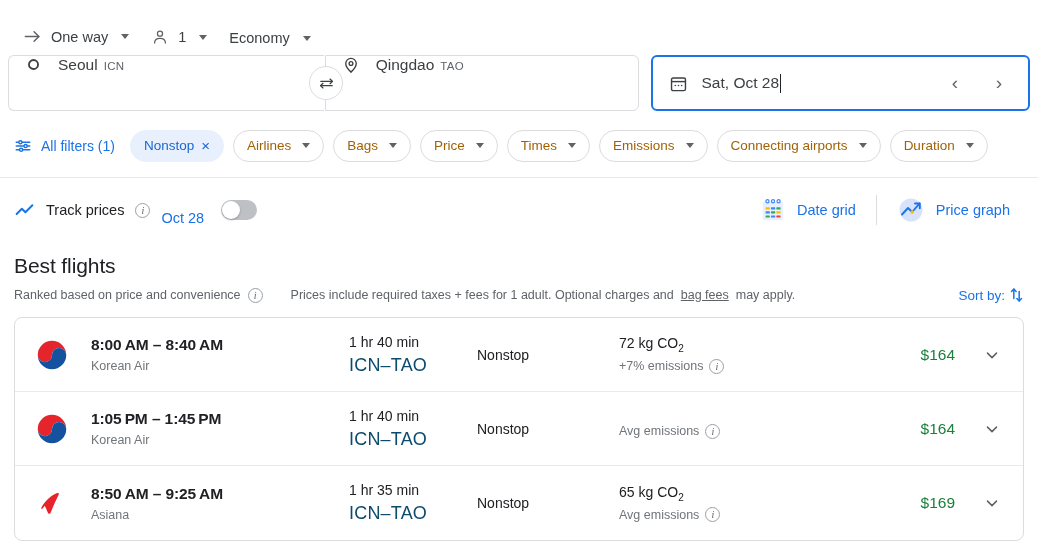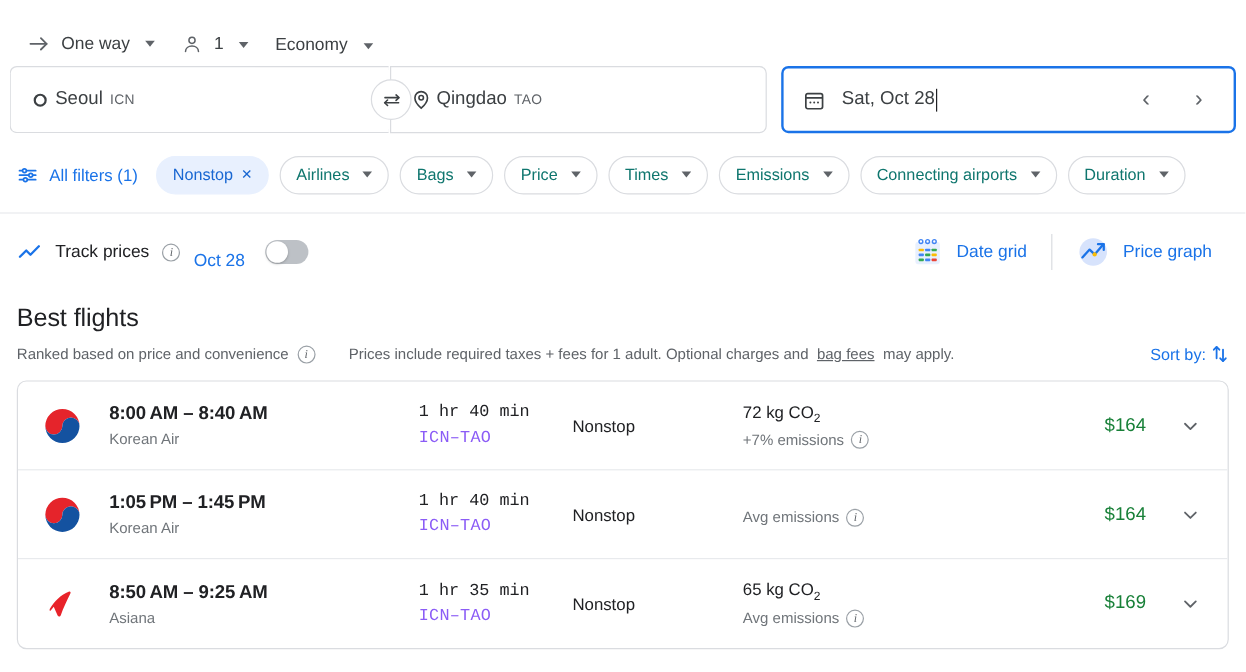--- a/index.html
+++ b/index.html
@@ -32,21 +32,21 @@
   }
   .ico { display: inline-flex; align-items: center; justify-content: center; }
 
   
   .search-row {
     display: flex; align-items: center;
     padding: 0 8px; height: 62px; position: relative;
   }
   .field {
     height: 56px; border: 1px solid #dadce0; border-radius: 6px;
-    display: flex; align-items: center; gap: 4px;
+    display: flex; align-items: flex-start; gap: 16px;
     padding: 0 16px; background: #fff; cursor: text;
   }
   .field.origin { width: 317px; border-radius: 6px 0 0 6px; border-right: none; }
   .field.dest   { width: 315px; border-radius: 0 6px 6px 0; margin-left: 1px;}
   .field-text { font-size: 15.5px; color: #3c4043; display: flex; align-items: baseline; gap: 6px;}
   .code { font-size: 11.5px; color: #5f6368; letter-spacing: .3px; }
 
   .swap-wrap {
     position: absolute; left: 309px; top: 50%;
     transform: translateY(-50%); z-index: 5;
@@ -89,21 +89,21 @@
   }
   .all-filters {
     display: flex; align-items: center; gap: 9px;
     color: #1a73e8; font-size: 14px; font-weight: 500;
     cursor: pointer; padding-right: 6px;
   }
   .chip {
     display: inline-flex; align-items: center; gap: 7px;
     height: 32px; padding: 0 13px; border-radius: 16px;
     border: 1px solid #dadce0; background: #fff;
-    font-size: 13.5px; color: #0f766e; cursor: pointer;
+    font-size: 13.5px; color: #a16207; cursor: pointer;
     flex-shrink: 0;
   }
   .chip.active {
     background: #e8f0fe; border-color: #e8f0fe;
     color: #1967d2; font-weight: 500;
   }
   .chip .x { font-size: 15px; line-height: 1; color: #1967d2; }
 
   
   .track-row {
@@ -163,23 +163,23 @@
   .flight-row {
     display: flex; align-items: center;
     height: 74px; padding: 0 16px 0 18px;
     border-bottom: 1px solid #e8eaed; cursor: pointer; justify-content: center;
   }
   .flight-row:last-child { border-bottom: none; }
   .logo-cell { width: 58px; display: flex; align-items: center; }
   .times-cell { width: 258px; }
   .times { font-size: 15.5px; font-weight: 700; color: #202124; letter-spacing: -.1px; }
   .airline { font-size: 12.5px; color: #70757a; margin-top: 5px; }
-  .dur-cell { width: 128px; font-family: Liberation Mono, monospace; }
+  .dur-cell { width: 128px; }
   .dur { font-size: 14px; color: #202124; }
-  .route { font-size: 14px; color: #8b5cf6; margin-top: 5px; letter-spacing: .2px; }
+  .route { font-size: 18px; color: #0c4a6e; margin-top: 5px; letter-spacing: .2px; }
   .stops-cell { width: 142px; font-size: 14px; color: #202124; }
   .emis-cell { flex: 1; }
   .emis { font-size: 14px; color: #202124; }
   .emis sub { font-size: 10px; }
   .emis-note {
     font-size: 12.5px; color: #70757a; margin-top: 5px;
     display: flex; align-items: center; gap: 6px;
   }
   .price-cell {
     width: 92px; text-align: right;

